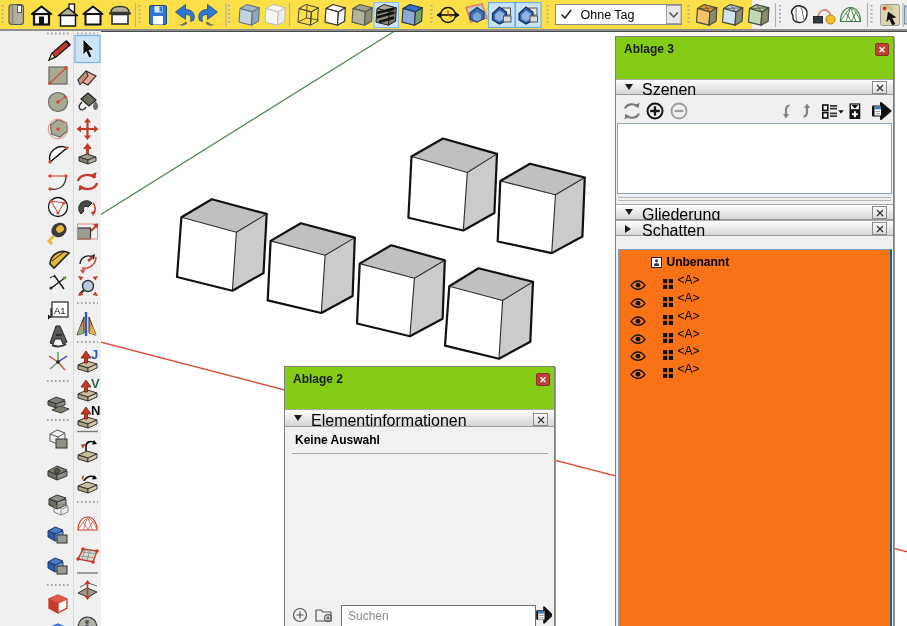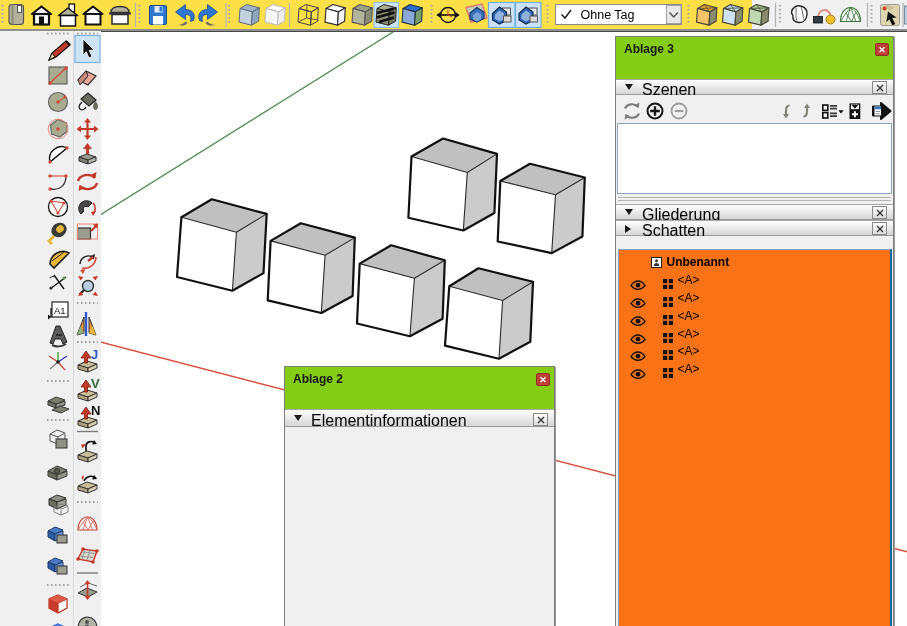--- a/index.html
+++ b/index.html
@@ -531,13 +531,35 @@
     </div>
   <div class="hdr" style="height:16px;">
       <div class="tri down" style="top:5px;"></div>
       <div class="htxt" style="top:1.5px;">Elementinformationen</div>
       <div class="xbtn" style="top:2.5px;">
         <svg width="8" height="8">
           <path d="M1 1L7 7M7 1L1 7" stroke="#333" stroke-width="1.3"></path>
         </svg>
       </div>
     </div>
+  <div style="height:177px;background:#f1f1f1;position:relative;">
+    <div style="position:absolute;left:10px;top:6px;font-size:12px;font-weight:bold;">Keine Auswahl</div>
+    <div style="position:absolute;left:7px;top:26px;right:6px;height:1px;background:#a8a8a8;"></div>
+  </div>
+  <div style="height:22px;position:relative;">
+    <svg style="position:absolute;left:7px;top:3px;" width="16" height="16" viewBox="0 0 16 16">
+        <circle cx="8" cy="8" r="6.5" fill="none" stroke="#555" stroke-width="1.2"></circle>
+        <path d="M8 4.5v7M4.5 8h7" stroke="#555" stroke-width="1.2"></path>
+      </svg>
+    <svg style="position:absolute;left:30px;top:3px;" width="18" height="16" viewBox="0 0 18 16">
+        <path d="M1 3h5l2 2h8M1 3v11h15V5" fill="none" stroke="#555" stroke-width="1.2"></path>
+        <circle cx="13" cy="11" r="3.4" fill="none" stroke="#555" stroke-width="1.1"></circle>
+        <path d="M13 9v4M11 11h4" stroke="#555" stroke-width="1.1"></path>
+      </svg>
+    <div style="position:absolute;left:56px;top:1px;width:193px;height:20px;background:#fff;border:1px solid #707070;"><span style="color:#8a8a8a;font-size:12px;margin-left:6px;line-height:19px;">Suchen</span></div>
+    <svg style="position:absolute;right:2px;top:2px;" width="16" height="18" viewBox="0 0 16 18">
+        <path d="M1 5h7V1l8 8-8 8v-4H1z" fill="#111" stroke="#111" stroke-width="1.6" stroke-linejoin="round"></path>
+        <rect x="2.2" y="5" width="6.3" height="8.5" fill="#fff"></rect>
+        <rect x="2.2" y="5" width="6.3" height="2.6" fill="#3b78c4"></rect>
+        <path d="M3.2 9.5h4.5M3.2 11.8h4.5" stroke="#9a9a9a" stroke-width="1"></path>
+      </svg>
+  </div>
 </div>
 
 </body></html>

